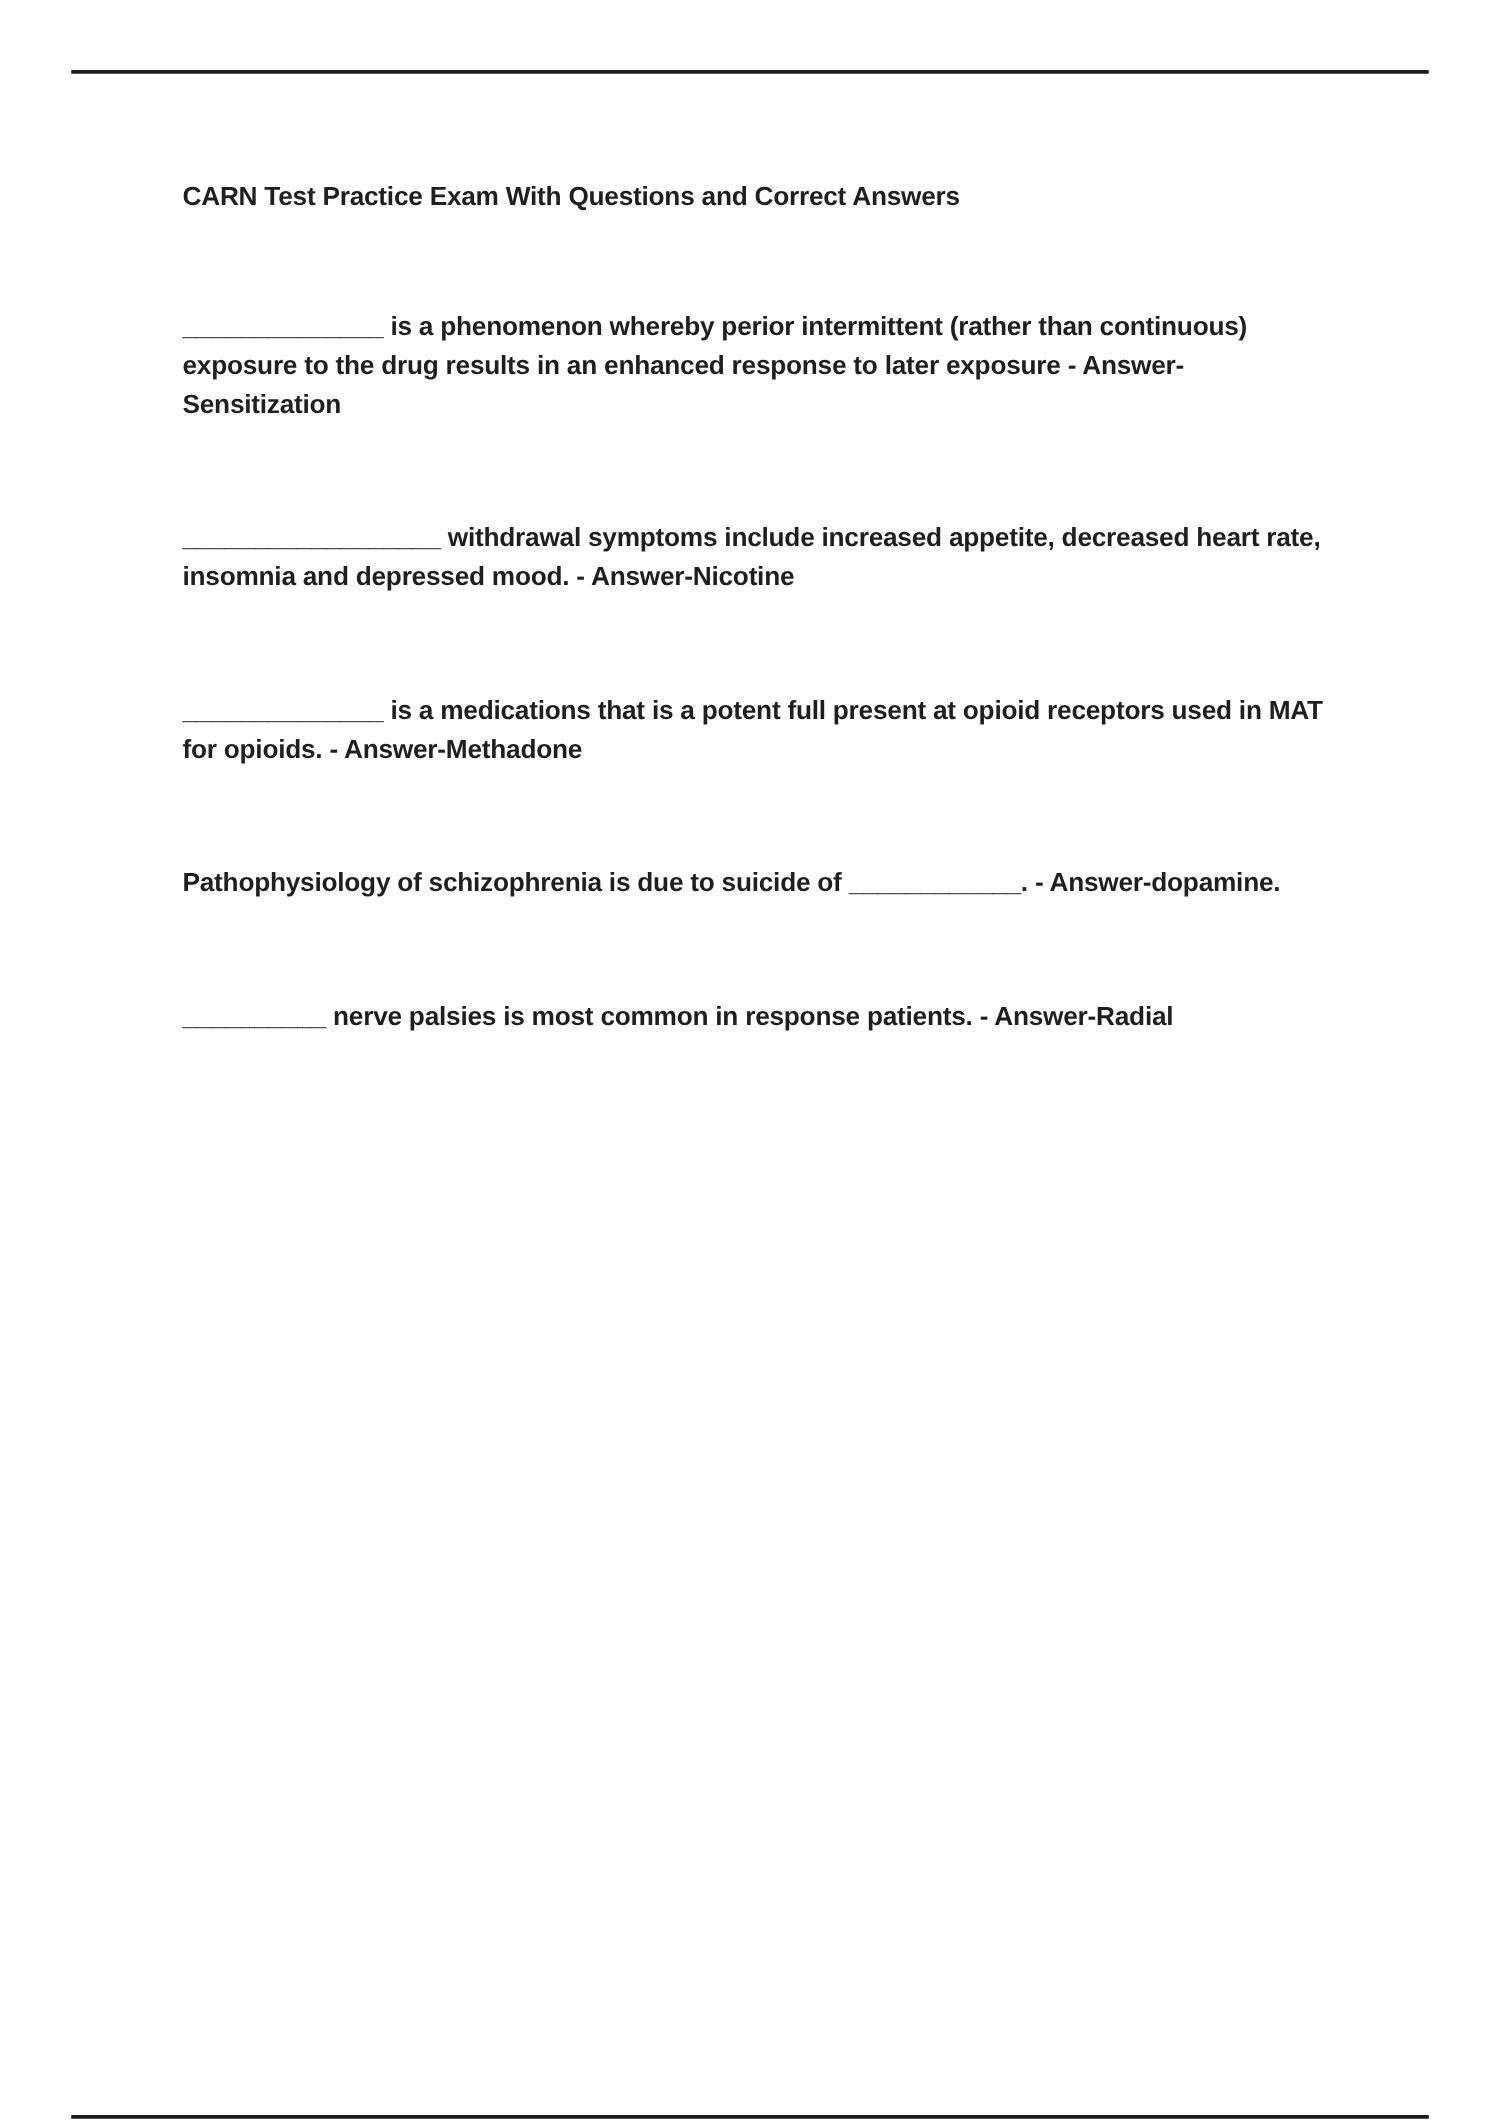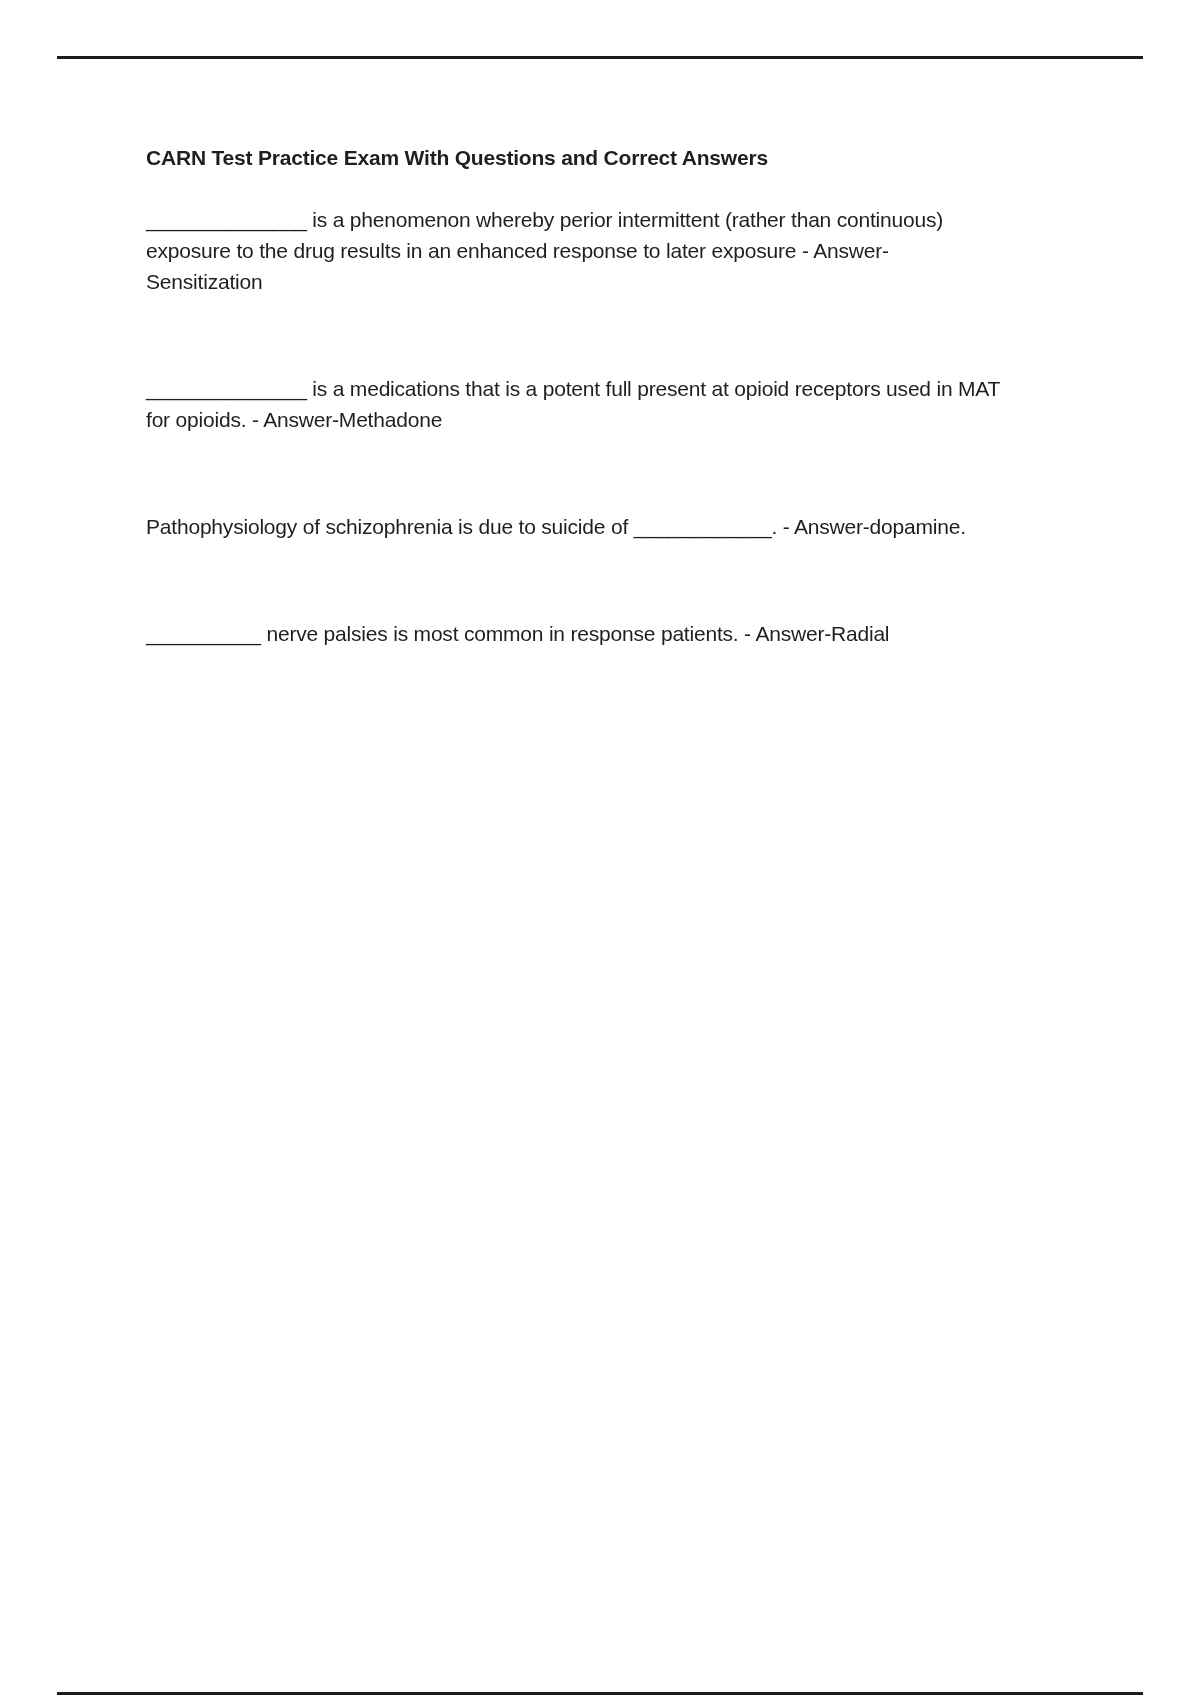--- a/index.html
+++ b/index.html
@@ -28,44 +28,46 @@
   .doc-content {
     position: absolute;
     left: 146px;
     top: 142px;
     width: 1010px;
   }
   .doc-title {
     font-size: 21px;
     line-height: 31px;
     font-weight: bold;
-    margin: 0 0 31px 0;
+    margin: 0 0 73px 0;
     white-space: pre-line;
     letter-spacing: -0.2px;
   }
   .doc-paragraph {
     font-size: 21px;
     line-height: 31px;
-    font-weight: normal;
+    font-weight: bold;
     margin: 0 0 76px 0;
     white-space: pre-line;
     letter-spacing: -0.2px;
   }
   .doc-paragraph:last-child { margin-bottom: 0; }
 </style>
 </head>
 <body>
 
 <div class="page-rule top"></div>
 
 <div class="doc-content">
   <h1 class="doc-title">CARN Test Practice Exam With Questions and Correct Answers</h1>
 
   <p class="doc-paragraph">______________ is a phenomenon whereby perior intermittent (rather than continuous)
 exposure to the drug results in an enhanced response to later exposure - Answer-
 Sensitization</p>
+  <p class="doc-paragraph">__________________ withdrawal symptoms include increased appetite, decreased heart rate,
+insomnia and depressed mood. - Answer-Nicotine</p>
   <p class="doc-paragraph">______________ is a medications that is a potent full present at opioid receptors used in MAT
 for opioids. - Answer-Methadone</p>
   <p class="doc-paragraph">Pathophysiology of schizophrenia is due to suicide of ____________. - Answer-dopamine.</p>
   <p class="doc-paragraph">__________ nerve palsies is most common in response patients. - Answer-Radial</p>
 </div>
 
 <div class="page-rule bottom"></div>
 
 </body></html>

